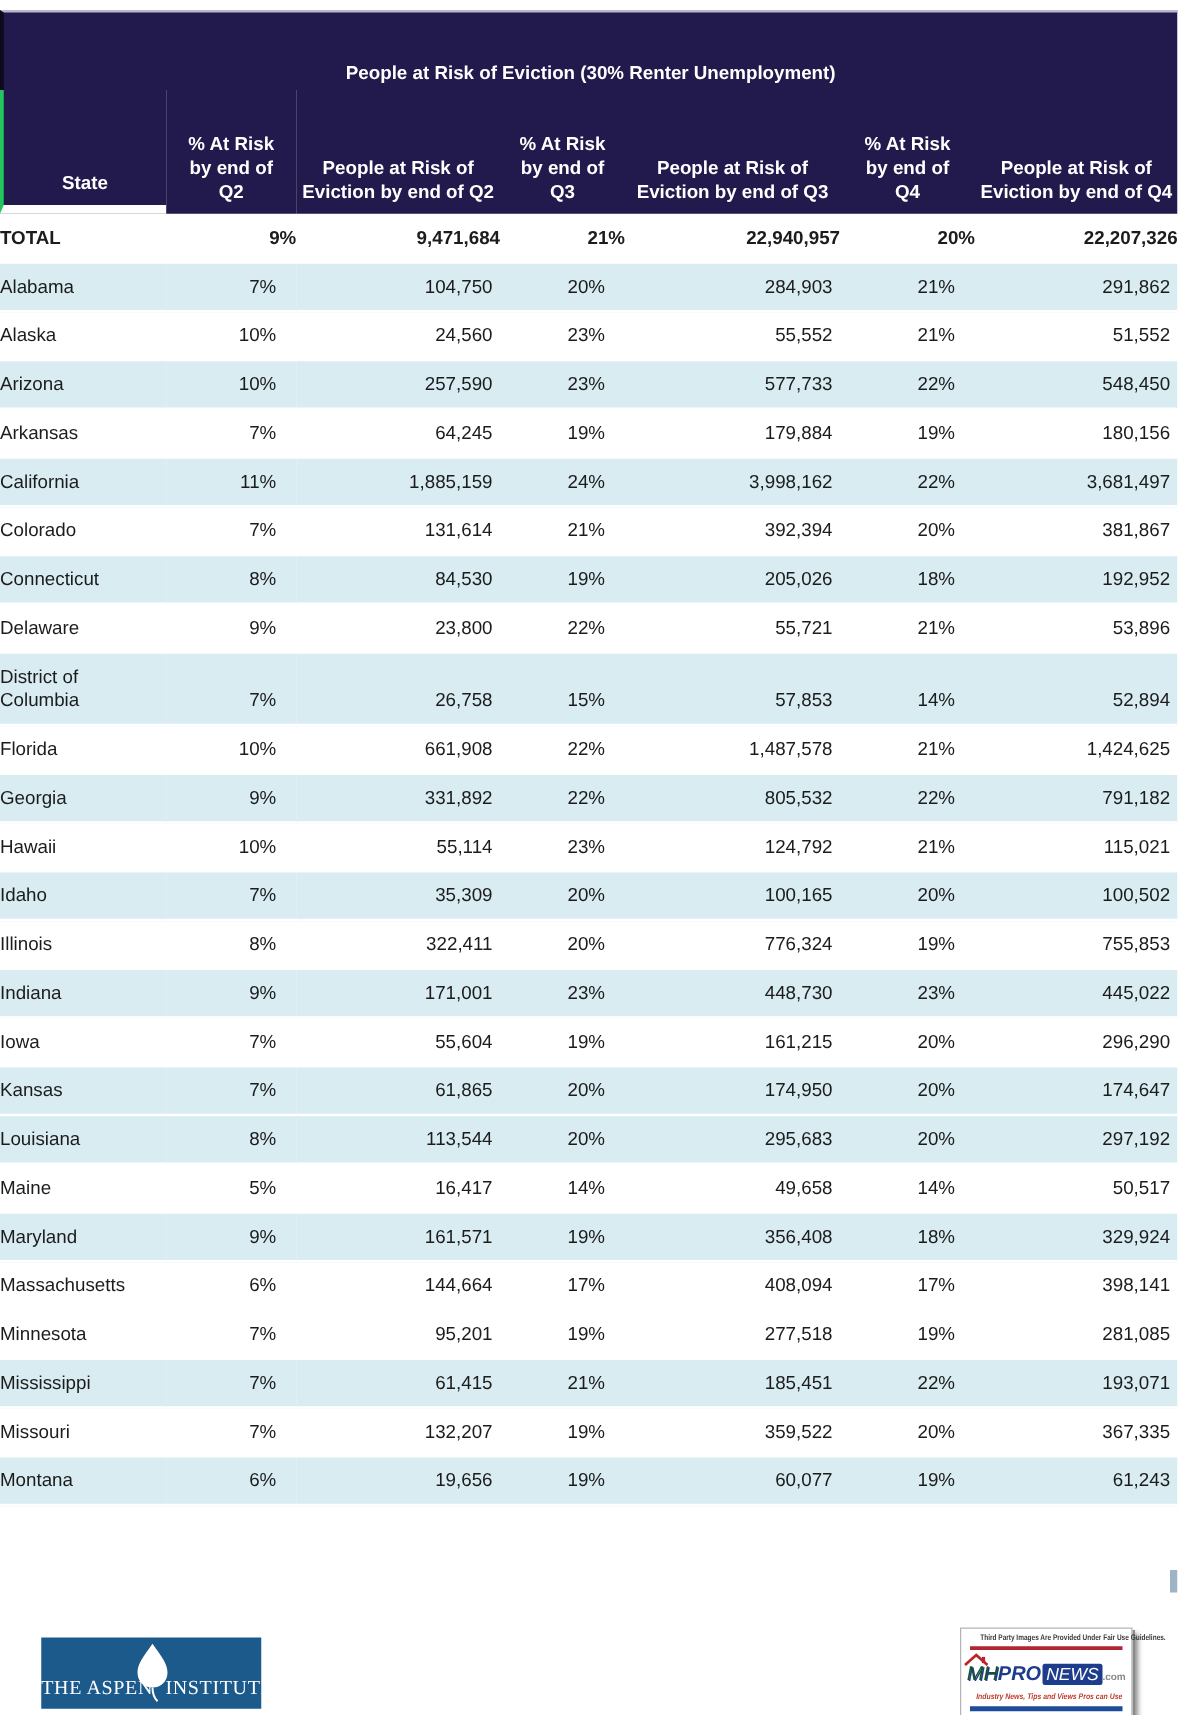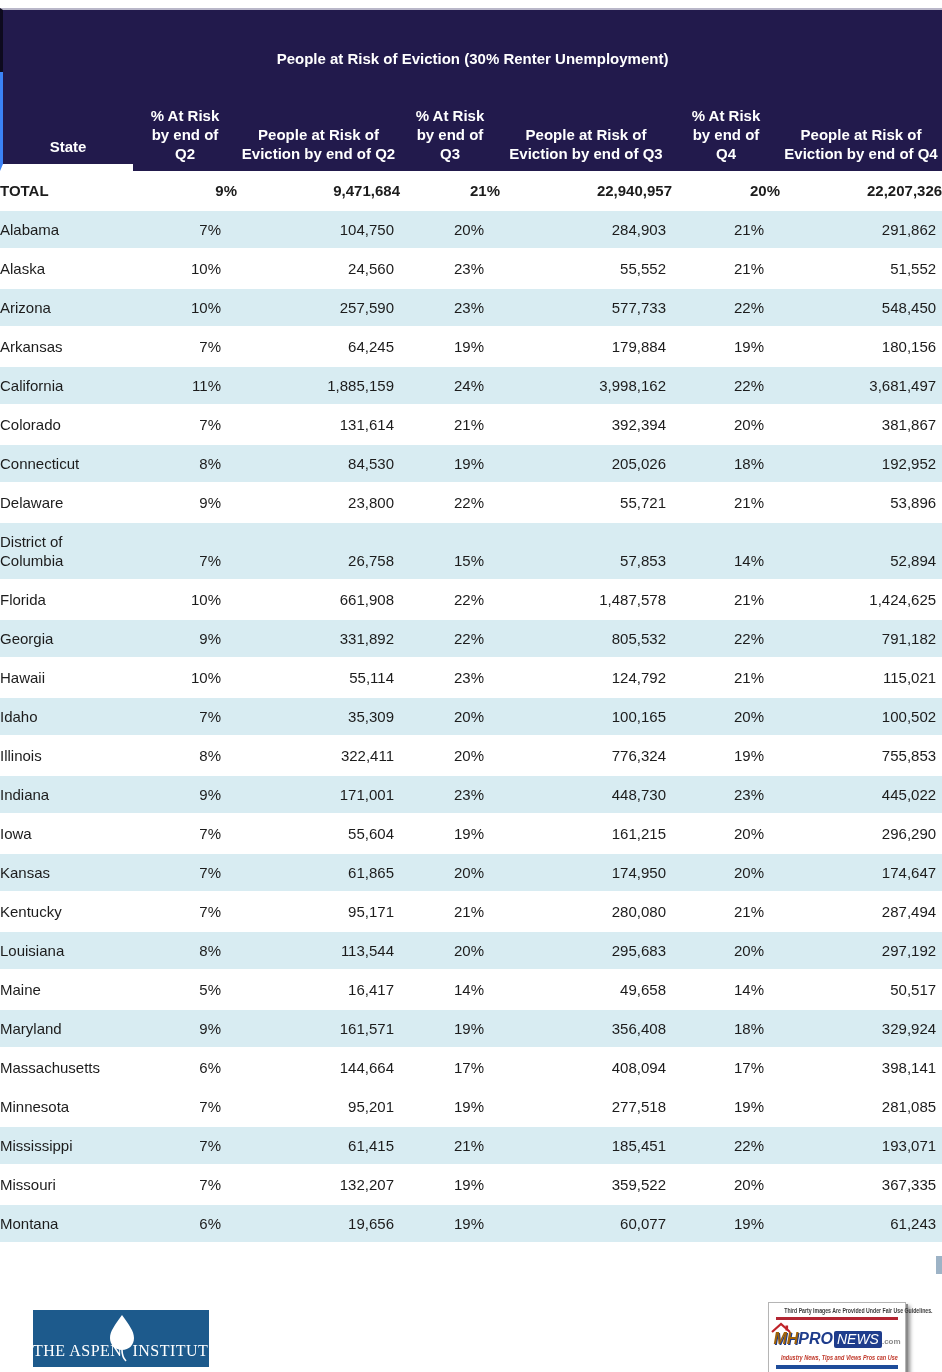--- a/index.html
+++ b/index.html
@@ -47,21 +47,21 @@
     border-top: 2px solid #b9b7c9;
     border-left: 3px solid #0d0a1e;
   }
   tr.col-heads th {
     height: 84px;
     vertical-align: bottom;
     padding-bottom: 8px;
     text-align: center;
   }
   th.h-state {
-    border-left: 3px solid #3b82f6;
+    border-left: 3px solid #22c55e;
     border-bottom: 7px solid #ffffff;
     padding-bottom: 4px;
   }
   .pct-head-inner { display: inline-block; max-width: 70px; }
 
   tbody td {
     font-size: 15px;
     line-height: 19px;
     color: #1c1c1c;
     padding: 9px 0;
@@ -132,21 +132,21 @@
   .mhpro-rule-red { height: 3px; background: #b22532; margin: 2px 5px 3px; }
   .mhpro-rule-blue { height: 4px; background: #1e4c9a; margin: 3px 5px 2px; }
   .mhpro-brand {
     position: relative;
     display: inline-block;
     margin-top: 7px;
     line-height: 18px;
     white-space: nowrap;
   }
   .mhpro-house { position: absolute; left: -2px; top: -8px; }
-  .mhpro-brand .mh  { color: #a16207; font-weight: bold; font-style: italic; font-size: 16px; text-shadow: 1px 1px 0 #1e3c8c; }
+  .mhpro-brand .mh  { color: #14532d; font-weight: normal; font-style: italic; font-size: 16px; text-shadow: 1px 1px 0 #1e3c8c; }
   .mhpro-brand .pro { color: #1e3c8c; font-weight: bold; font-style: italic; font-size: 16px; }
   .mhpro-brand .news {
     background: #1e3c8c; color: #ffffff; font-weight: normal; font-style: italic;
     font-size: 14px; padding: 0 3px 1px; border-radius: 2px; margin-left: 1px;
   }
   .mhpro-brand .com { color: #8a8a8a; font-weight: bold; font-size: 8px; }
   .mhpro-tagline {
     font-size: 6.5px;
     font-weight: bold;
     font-style: italic;
@@ -365,29 +365,20 @@
         </tr>
         <tr class="alt">
           <td class="col-state">Kansas</td>
           <td class="col-pct">7%</td>
           <td class="col-num">61,865</td>
           <td class="col-pct">20%</td>
           <td class="col-num">174,950</td>
           <td class="col-pct">20%</td>
           <td class="col-num">174,647</td>
         </tr>
-        <tr class="">
-          <td class="col-state">Kentucky</td>
-          <td class="col-pct">7%</td>
-          <td class="col-num">95,171</td>
-          <td class="col-pct">21%</td>
-          <td class="col-num">280,080</td>
-          <td class="col-pct">21%</td>
-          <td class="col-num">287,494</td>
-        </tr>
         <tr class="alt">
           <td class="col-state">Louisiana</td>
           <td class="col-pct">8%</td>
           <td class="col-num">113,544</td>
           <td class="col-pct">20%</td>
           <td class="col-num">295,683</td>
           <td class="col-pct">20%</td>
           <td class="col-num">297,192</td>
         </tr>
         <tr class="">

